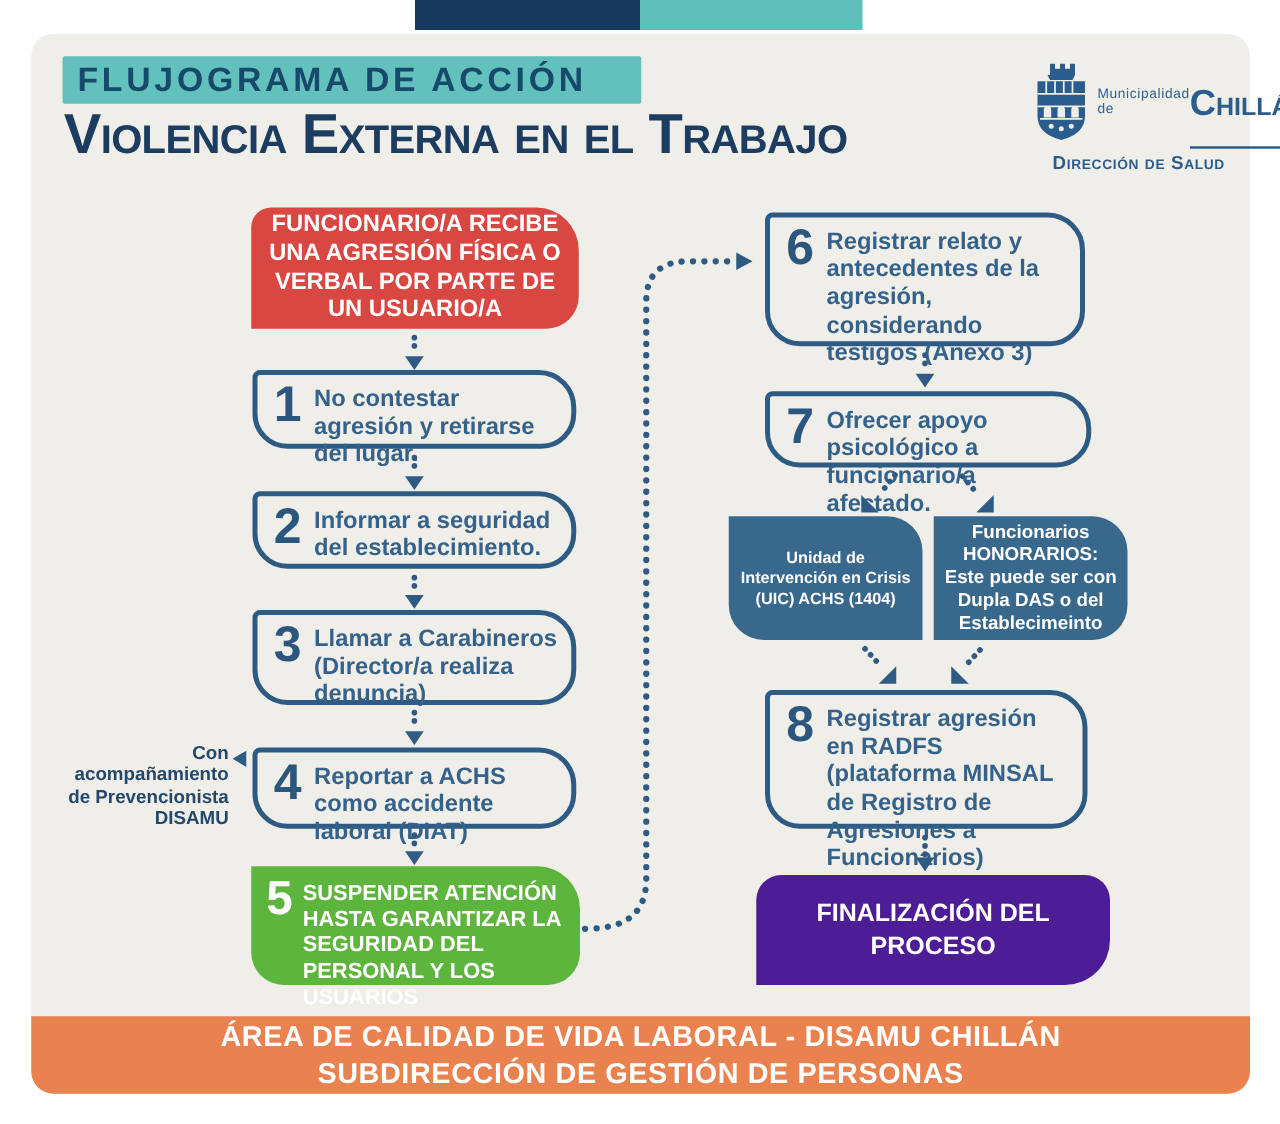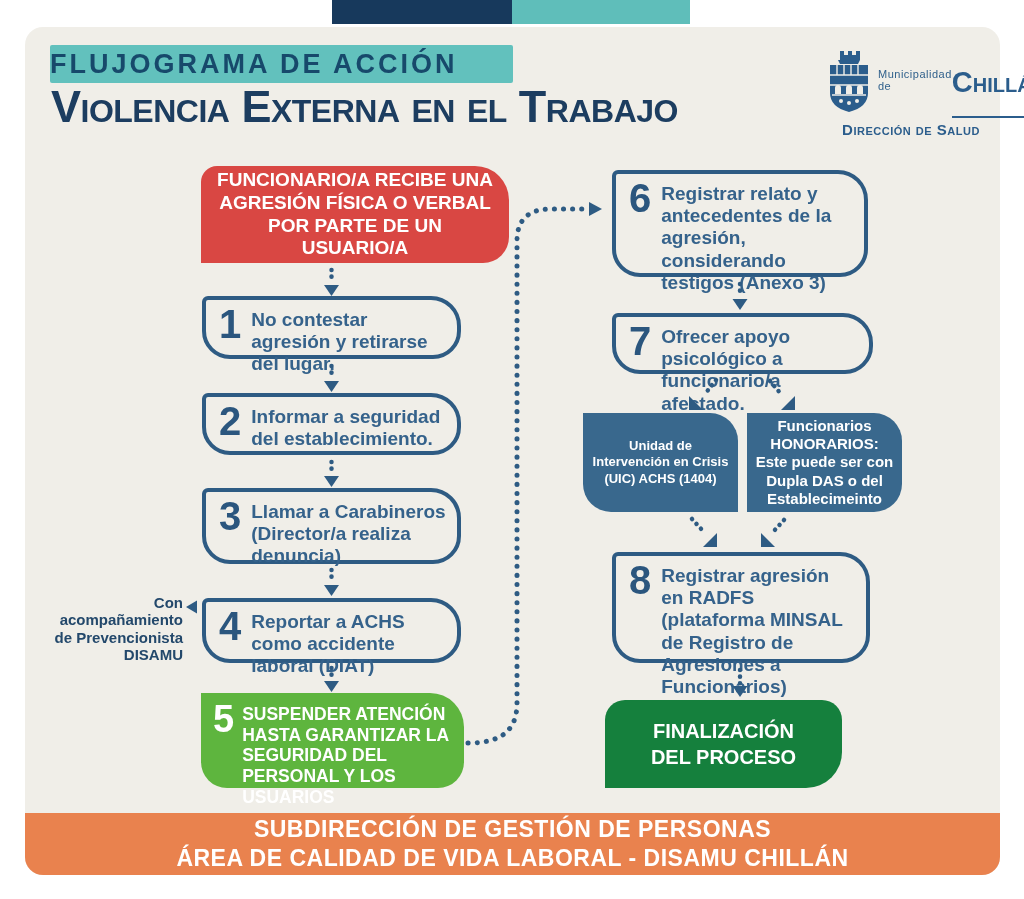--- a/index.html
+++ b/index.html
@@ -8,35 +8,35 @@
 
   .topbar{position:absolute;top:0;height:24px;}
   .topbar.navy{left:332px;width:180px;background:#17395C;}
   .topbar.teal{left:512px;width:178px;background:#5FBEBA;}
 
   .card{position:absolute;left:25px;top:27px;width:975px;height:848px;
         background:#F0EEE8;border-radius:18px;}
 
   .badge{position:absolute;left:50px;top:45px;width:463px;height:38px;box-sizing:border-box;
          background:#62C1BD;color:#17496B;font-size:27px;font-weight:700;
-         letter-spacing:3px;line-height:38px;padding-left:0;border-radius:2px;}
+         letter-spacing:3px;line-height:38px;padding-left:12px;border-radius:2px;}
   .title{position:absolute;left:51px;top:83px;margin:0;width:800px;
          color:#1C3D60;font-size:45px;font-weight:800;font-variant:small-caps;
          letter-spacing:-0.5px;line-height:1.05;}
 
   .logo{position:absolute;left:826px;top:50px;width:170px;color:#31618C;}
   .logo-row{display:flex;align-items:flex-end;gap:6px;}
   .logo-textcol{display:flex;flex-direction:row;align-items:flex-start;}
   .logo-small{font-size:11px;letter-spacing:0.5px;color:#31618C;}
   .logo-name{font-size:29px;font-weight:800;font-variant:small-caps;line-height:1;color:#2B5D8C;
              border-bottom:2px solid #2B5D8C;padding-bottom:19px;}
   .logo-dept{margin-top:3px;text-align:center;font-size:15px;font-weight:800;
              font-variant:small-caps;color:#2B5D8C;letter-spacing:0.5px;}
 
-  .startbox{position:absolute;left:201px;top:166px;width:308px;height:97px;
+  .startbox{position:absolute;left:201px;top:166px;width:262px;height:97px;
             background:#D94743;border-radius:16px 34px 26px 0;
             display:flex;align-items:center;justify-content:center;text-align:center;
             color:#ffffff;font-size:19px;font-weight:700;line-height:1.2;
             padding:6px 14px;box-sizing:border-box;}
 
   .stepbox{position:absolute;box-sizing:border-box;
            border:4px solid #2E5B83;border-radius:6px 30px 28px 28px;
            display:flex;align-items:flex-start;gap:10px;padding:7px 10px 6px 13px;}
   .stepbox .num{color:#2B567E;font-size:40px;font-weight:800;line-height:0.85;flex:0 0 auto;}
   .stepbox .txt{color:#35628B;font-size:19px;font-weight:600;line-height:1.17;padding-top:2px;}
@@ -50,22 +50,22 @@
 
   .note{position:absolute;left:46px;top:594px;width:137px;text-align:right;
         color:#23486B;font-size:15px;font-weight:800;line-height:1.15;}
 
   .bluebox{position:absolute;top:413px;height:99px;box-sizing:border-box;background:#39688D;
            display:flex;align-items:center;justify-content:center;text-align:center;
            color:#ffffff;font-weight:700;padding:6px 8px;}
   .bluebox.left{left:583px;width:155px;font-size:13px;line-height:1.25;border-radius:0 28px 0 28px;}
   .bluebox.right{left:747px;width:155px;font-size:15px;line-height:1.22;border-radius:0 28px 28px 0;}
 
-  .finalbox{position:absolute;left:605px;top:700px;width:237px;height:88px;box-sizing:border-box;
-            background:#15803d;border-radius:20px 20px 36px 0;
+  .finalbox{position:absolute;left:605px;top:700px;width:283px;height:88px;box-sizing:border-box;
+            background:#4c1d95;border-radius:20px 20px 36px 0;
             display:flex;align-items:center;justify-content:center;text-align:center;
             color:#ffffff;font-size:20px;font-weight:800;line-height:1.3;padding:4px 30px;}
 
   .footer{position:absolute;left:25px;top:813px;width:975px;height:62px;
           background:#E9824E;border-radius:0 0 18px 18px;
           display:flex;flex-direction:column;align-items:center;justify-content:center;
           color:#ffffff;font-weight:800;font-size:23px;line-height:1.25;letter-spacing:0.5px;}
 
   .connectors{position:absolute;left:0;top:0;pointer-events:none;}
 </style>
@@ -155,22 +155,22 @@
   <div class="bluebox right">Funcionarios HONORARIOS: Este puede ser con Dupla DAS o del Establecimeinto</div>
 
   <div class="stepbox" style="left:612px;top:552px;width:258px;height:111px;">
     <span class="num">8</span>
     <span class="txt">Registrar agresión en RADFS (plataforma MINSAL de Registro de Agresiones a Funcionarios)</span>
   </div>
 
   <div class="finalbox">FINALIZACIÓN DEL PROCESO</div>
 
   <div class="footer">
+    <div>ÁREA DE CALIDAD DE VIDA LABORAL - DISAMU CHILLÁN</div>
     <div>SUBDIRECCIÓN DE GESTIÓN DE PERSONAS</div>
-    <div>ÁREA DE CALIDAD DE VIDA LABORAL - DISAMU CHILLÁN</div>
   </div>
 
   <svg class="connectors" width="1024" height="899" viewBox="0 0 1024 899">
     <g stroke="#2E5B83" fill="none" stroke-width="4.5" stroke-linecap="round" stroke-dasharray="0.1 6.5">
       <path d="M331.5 270 V283"></path>
       <path d="M331.5 366 V379"></path>
       <path d="M331.5 462 V474"></path>
       <path d="M331.5 570 V583"></path>
       <path d="M331.5 668 V680"></path>
       <path d="M740 284 V297"></path>

